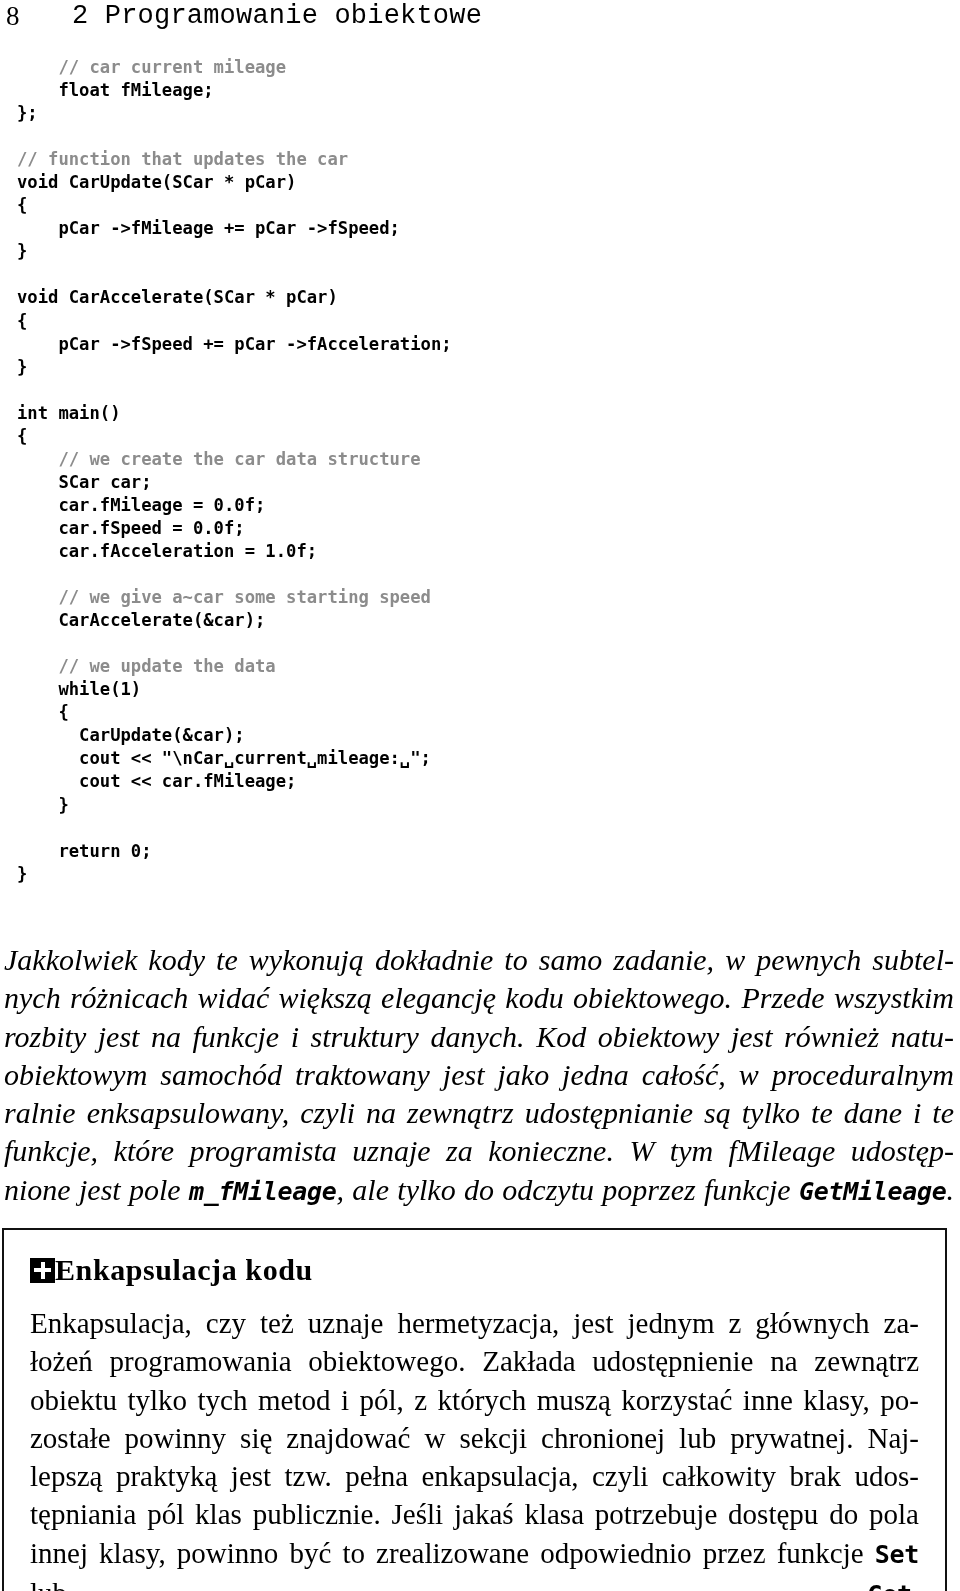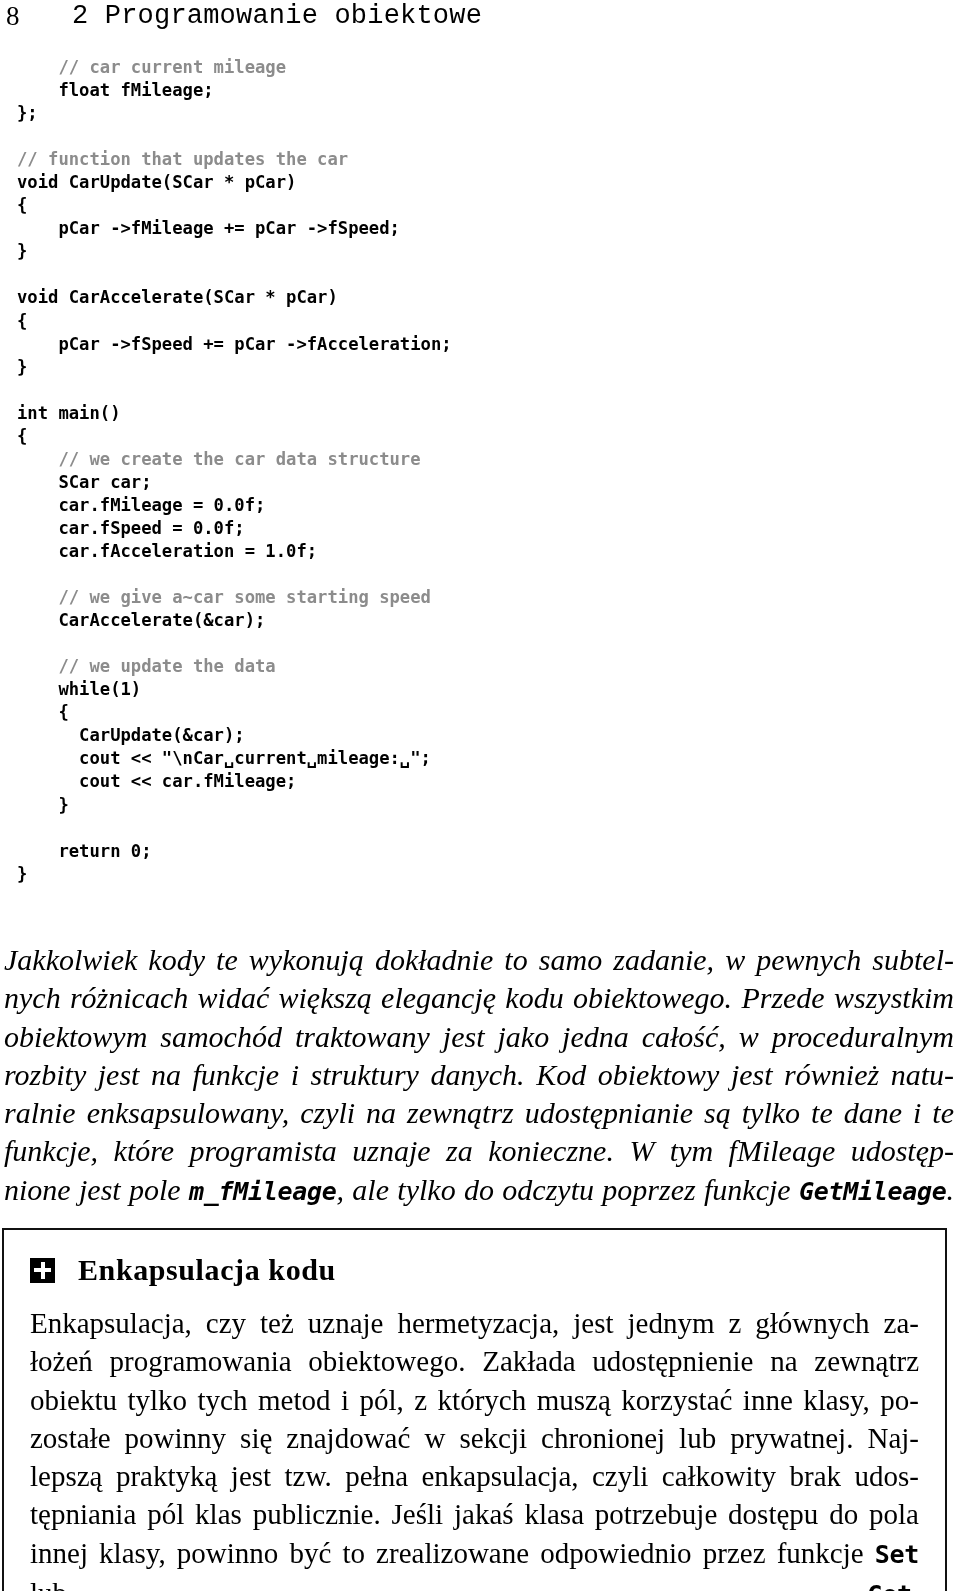--- a/index.html
+++ b/index.html
@@ -112,21 +112,21 @@
     height: 420px;
     box-sizing: border-box;
     border: 2.4px solid #111111;
     border-bottom: none;
     background: #ffffff;
     padding: 22px 26px 0 26px;
   }
   .callout-heading {
     display: flex;
     align-items: center;
-    gap: 23px;
+    gap: 0;
     margin: 0 0 16px 0;
     font-size: 30px;
     line-height: 36px;
     font-weight: bold;
     letter-spacing: 0.6px;
     font-family: "Liberation Serif", "DejaVu Serif", serif;
   }
   .plus-badge {
     width: 25px;
     height: 25px;
@@ -177,22 +177,22 @@
     <div class="folio">8</div>
     <div class="header-title">2 Programowanie obiektowe</div>
   </div>
 
   <div class="code-listing" id="code-listing"><div class="code-line"><span class="cmt">    // car current mileage</span></div><div class="code-line"><span>    float fMileage;</span></div><div class="code-line"><span>};</span></div><div class="code-line blank">&nbsp;</div><div class="code-line"><span class="cmt">// function that updates the car</span></div><div class="code-line"><span>void CarUpdate(SCar * pCar)</span></div><div class="code-line"><span>{</span></div><div class="code-line"><span>    pCar -&gt;fMileage += pCar -&gt;fSpeed;</span></div><div class="code-line"><span>}</span></div><div class="code-line blank">&nbsp;</div><div class="code-line"><span>void CarAccelerate(SCar * pCar)</span></div><div class="code-line"><span>{</span></div><div class="code-line"><span>    pCar -&gt;fSpeed += pCar -&gt;fAcceleration;</span></div><div class="code-line"><span>}</span></div><div class="code-line blank">&nbsp;</div><div class="code-line"><span>int main()</span></div><div class="code-line"><span>{</span></div><div class="code-line"><span class="cmt">    // we create the car data structure</span></div><div class="code-line"><span>    SCar car;</span></div><div class="code-line"><span>    car.fMileage = 0.0f;</span></div><div class="code-line"><span>    car.fSpeed = 0.0f;</span></div><div class="code-line"><span>    car.fAcceleration = 1.0f;</span></div><div class="code-line blank">&nbsp;</div><div class="code-line"><span class="cmt">    // we give a~car some starting speed</span></div><div class="code-line"><span>    CarAccelerate(&amp;car);</span></div><div class="code-line blank">&nbsp;</div><div class="code-line"><span class="cmt">    // we update the data</span></div><div class="code-line"><span>    while(1)</span></div><div class="code-line"><span>    {</span></div><div class="code-line"><span>      CarUpdate(&amp;car);</span></div><div class="code-line"><span>      cout &lt;&lt; "\nCar␣current␣mileage:␣";</span></div><div class="code-line"><span>      cout &lt;&lt; car.fMileage;</span></div><div class="code-line"><span>    }</span></div><div class="code-line blank">&nbsp;</div><div class="code-line"><span>    return 0;</span></div><div class="code-line"><span>}</span></div></div>
 
   <div class="prose" style="top:941px;font-style:italic;">
     <p>
       <span class="ln">Jakkolwiek kody te wykonują dokładnie to samo zadanie, w pewnych subtel-</span>
       <span class="ln">nych różnicach widać większą elegancję kodu obiektowego. Przede wszystkim</span>
+      <span class="ln">rozbity jest na funkcje i struktury danych. Kod obiektowy jest również natu-</span>
       <span class="ln">obiektowym samochód traktowany jest jako jedna całość, w proceduralnym</span>
-      <span class="ln">rozbity jest na funkcje i struktury danych. Kod obiektowy jest również natu-</span>
       <span class="ln">ralnie enksapsulowany, czyli na zewnątrz udostępnianie są tylko te dane i te</span>
       <span class="ln">funkcje, które programista uznaje za konieczne. W tym fMileage udostęp-</span>
       <span class="ln last"><span>nione jest pole </span><span class="mono-inline">m_fMileage</span><span>, ale tylko do odczytu poprzez funkcje </span><span class="mono-inline">GetMileage</span><span>.</span></span>
     </p>
   </div>
 
   <div class="callout">
     <div class="callout-heading">
       <span class="plus-badge"></span>
       <span>Enkapsulacja kodu</span>

